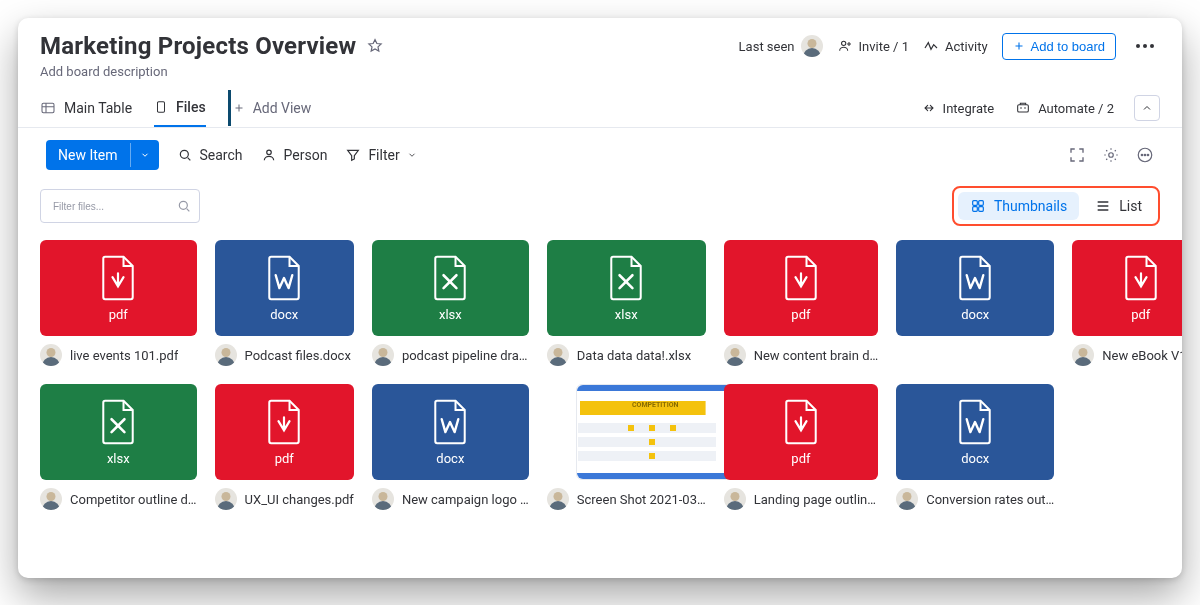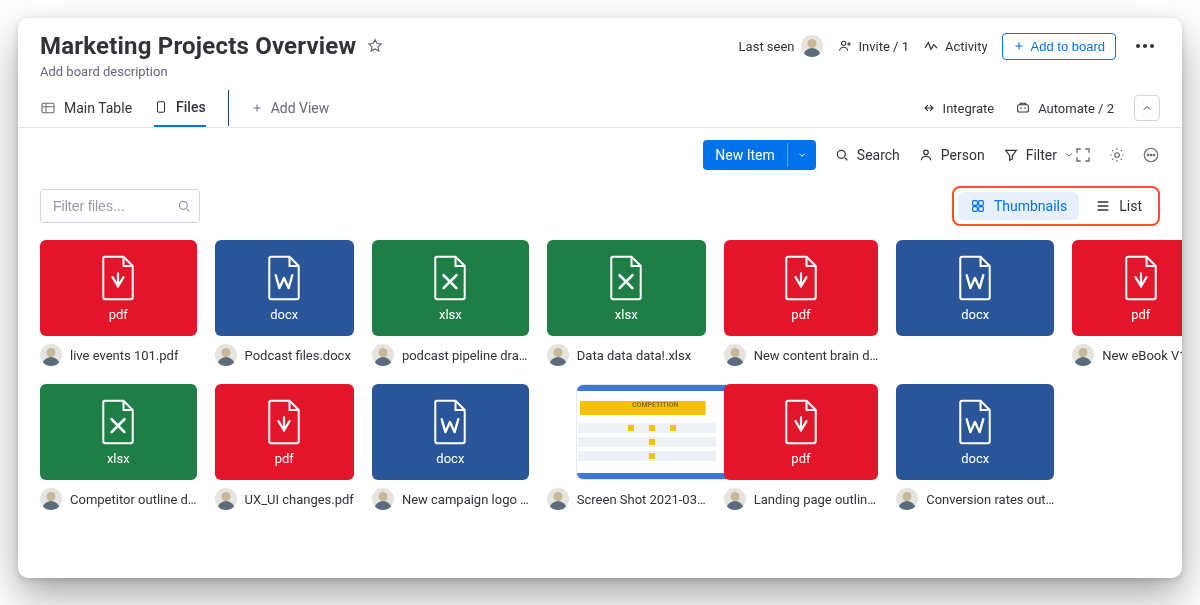--- a/index.html
+++ b/index.html
@@ -30,38 +30,38 @@
   .header-link{display:flex;align-items:center;gap:6px;cursor:pointer;}
   .add-board-btn{border:1px solid #0073ea;color:#0073ea;background:#fff;border-radius:4px;padding:5px 10px;font-size:13px;display:flex;align-items:center;gap:6px;cursor:pointer;}
   .dots{display:flex;gap:3px;padding:6px;cursor:pointer;}
   .dots span{width:4px;height:4px;border-radius:50%;background:#323338;display:block;}
 
   
   .views-row{display:flex;align-items:center;justify-content:space-between;padding:0 22px;border-bottom:1px solid #e6e9ef;}
   .views-left{display:flex;align-items:center;gap:22px;}
   .view-tab{display:flex;align-items:flex-end;gap:8px;font-size:14px;color:#323338;padding:10px 0;cursor:pointer;}
   .view-tab.active{border-bottom:2px solid #0073ea;color:#323338;font-weight:500;}
-  .add-view{display:flex;align-items:center;gap:8px;font-size:14px;color:#676879;cursor:pointer;padding:10px 0 10px 22px;border-left:1px solid #0c4a6e;}
+  .add-view{display:flex;align-items:center;gap:8px;font-size:14px;color:#676879;cursor:pointer;padding:10px 0 10px 2px;border-left:3px solid #0c4a6e;}
   .views-right{display:flex;align-items:center;gap:20px;font-size:13px;color:#323338;}
   .chev-btn{width:26px;height:26px;border:1px solid #d0d4e4;border-radius:4px;display:flex;align-items:center;justify-content:center;cursor:pointer;}
 
   
-  .toolbar{display:flex;align-items:center;justify-content:flex-end;padding:12px 22px;}
+  .toolbar{display:flex;align-items:center;justify-content:space-between;padding:12px 28px;}
   .toolbar-left{display:flex;align-items:center;gap:18px;font-size:14px;}
   .new-item{background:#0073ea;color:#fff;border:none;border-radius:4px;display:flex;align-items:center;cursor:pointer;}
   .new-item .lbl{padding:7px 12px;}
   .new-item .drop{padding:7px 9px;border-left:1px solid rgba(255,255,255,.4);}
   .tool-link{display:flex;align-items:center;gap:7px;color:#323338;cursor:pointer;}
   .toolbar-right{display:flex;align-items:center;gap:16px;color:#676879;}
   .icon-btn{cursor:pointer;display:flex;}
 
   
   .filter-row{display:flex;align-items:center;justify-content:space-between;padding:4px 22px 14px;}
   .filter-input{position:relative;width:160px;}
-  .filter-input input{width:100%;height:34px;border:1px solid #d0d4e4;border-radius:4px;padding:0 34px 0 12px;font-size:14px;color:#323338;outline:none;}
+  .filter-input input{width:100%;height:34px;border:1px solid #d0d4e4;border-radius:4px;padding:0 34px 0 12px;font-size:10px;color:#323338;outline:none;}
   .filter-input input::placeholder{color:#9699a6;}
   .filter-input .sicon{position:absolute;right:8px;top:50%;transform:translateY(-50%);}
   .view-toggle{display:flex;align-items:center;border:2px solid #ff4d2e;border-radius:8px;padding:4px;gap:4px;}
   .toggle-btn{display:flex;align-items:center;gap:8px;padding:6px 12px;border-radius:6px;font-size:14px;cursor:pointer;}
   .toggle-btn.active{background:#e6f1fd;color:#0073ea;}
   .toggle-btn:not(.active){color:#323338;}
 
   
   .grid{padding:0 22px 20px;display:grid;grid-template-columns:repeat(7, 1fr);gap:18px 18px;}
   .file-card{display:flex;flex-direction:column;gap:8px;}

